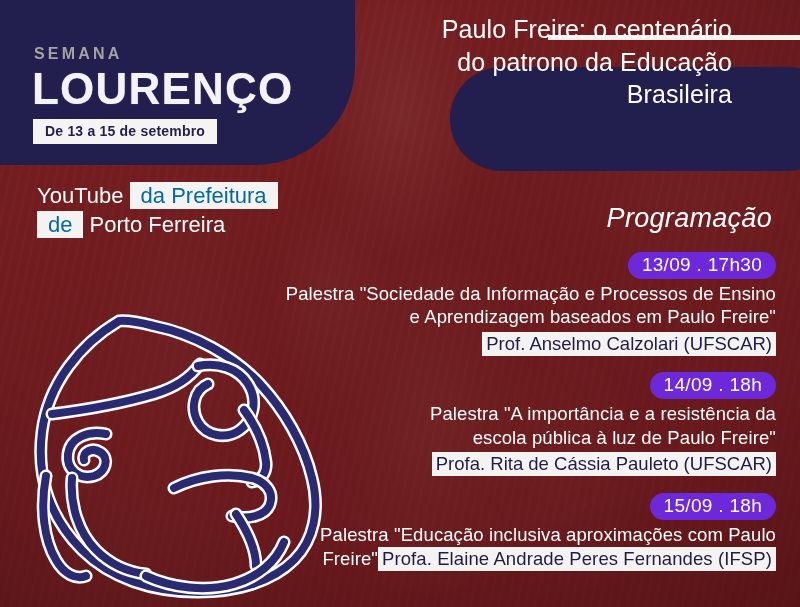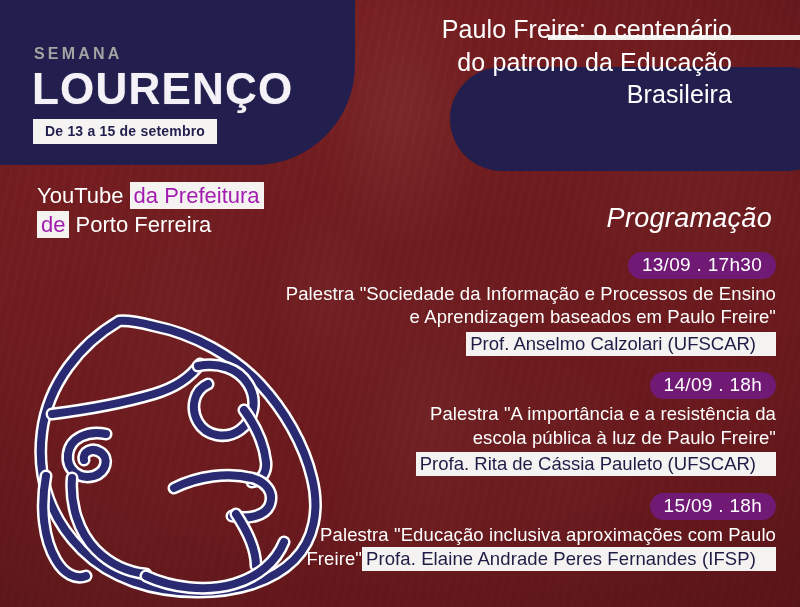--- a/index.html
+++ b/index.html
@@ -135,22 +135,22 @@
     position: absolute;
     left: 37px;
     top: 182px;
     width: 320px;
     font-size: 22px;
     line-height: 1.30;
     color: #ffffff;
   }
   .youtube .hl {
     background: #f5f3f1;
-    color: #a21caf;
-    padding: 1px 4px;
+    color: #0369a1;
+    padding: 1px 11px;
     box-decoration-break: clone;
     -webkit-box-decoration-break: clone;
   }
 
   
   .prog-heading {
     position: absolute;
     right: 28px;
     top: 203px;
     color: #ffffff;
@@ -164,39 +164,39 @@
     position: absolute;
     right: 24px;
     top: 252px;
     width: 520px;
     text-align: right;
   }
   .event { margin-bottom: 16px; }
   .event:last-child { margin-bottom: 0; }
   .event-badge {
     display: inline-block;
-    background: #701a75;
+    background: #6d28d9;
     color: #ffffff;
     font-size: 19px;
     padding: 2px 14px 3px 14px;
     border-radius: 14px;
     letter-spacing: 0.3px;
     margin-bottom: 3px;
   }
   .event-title {
     color: #ffffff;
     font-size: 18.5px;
     line-height: 1.26;
     letter-spacing: 0.1px;
   }
   .event-title .hl,
   .event-speaker {
     background: #f5f3f1;
     color: #1f1c46;
-    padding: 1px 20px 2px 4px;
+    padding: 1px 4px 2px 4px;
     box-decoration-break: clone;
     -webkit-box-decoration-break: clone;
   }
   .event-speaker {
     display: inline;
     font-size: 18.5px;
     line-height: 1.40;
   }
   .event-speaker-wrap { margin-top: 2px; }
 

